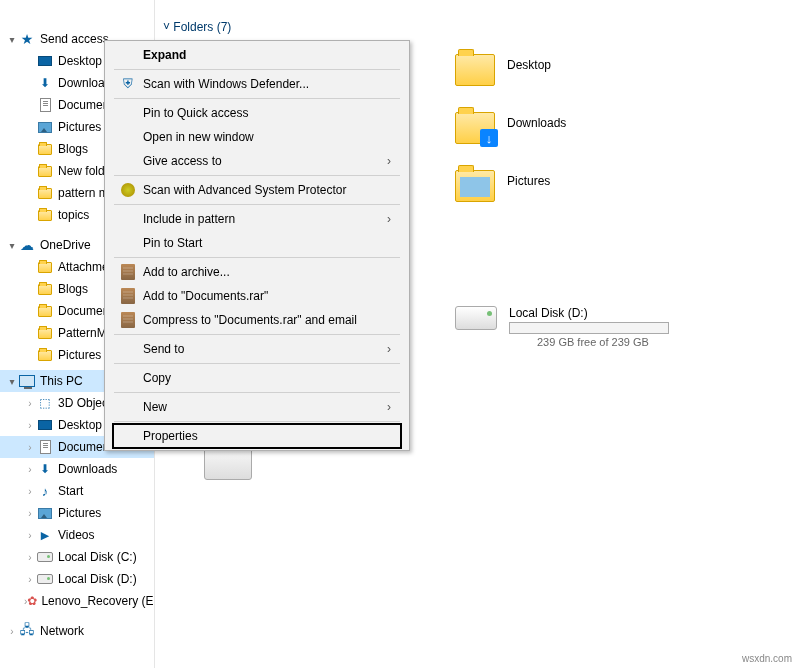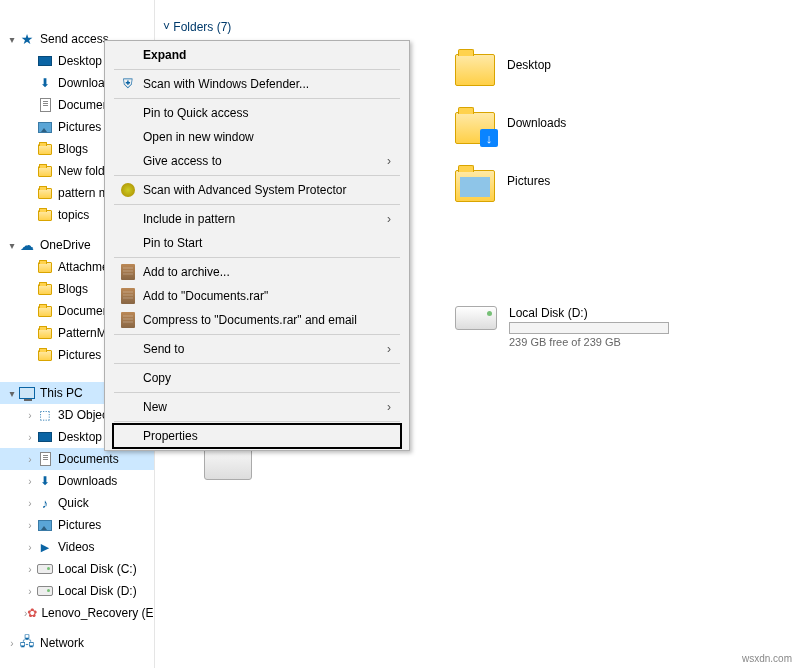--- a/index.html
+++ b/index.html
@@ -49,21 +49,21 @@
   .big-folder::before { content:""; position:absolute; top:-6px; left:2px; width:14px; height:6px; background:#ffd24d; border:1px solid #d9a400; border-bottom:none; border-radius:2px 2px 0 0; }
   .big-folder.dl::after { content:"↓"; position:absolute; right:-4px; bottom:-4px; width:18px; height:18px; background:#0a84ff; color:#fff; border-radius:2px; display:flex; align-items:center; justify-content:center; font-size:13px; font-weight:bold; }
   .big-folder.pics::after { content:""; position:absolute; left:4px; top:6px; right:4px; bottom:4px; background:#8ec5e8; }
   .cell-label { padding-top: 4px; }
 
   
   .drive-block { position:absolute; display:flex; align-items:flex-start; }
   .drive-big { width:42px; height:24px; background:linear-gradient(#fff,#ddd); border:1px solid #aaa; border-radius:3px; margin-right:12px; position:relative; }
   .drive-big::after { content:""; position:absolute; top:4px; right:4px; width:5px; height:5px; background:#77c077; border-radius:50%; }
   .drive-meta .bar { width:160px; height:12px; border:1px solid #aaa; margin:2px 0; background:#f4f4f4; }
-  .drive-meta .sub { color:#666; font-size:11px; }
+  .drive-meta .sub { color:#666; font-size:11px;margin-left:28px; }
 
   
   .peek-drive { position:absolute; left:49px; top:440px; }
   .peek-drive .drive-big { width:48px; height:40px; margin:0; }
 
   
   .ctx { position:absolute; left:104px; top:40px; width:306px; background:#f2f2f2; border:1px solid #b0b0b0; box-shadow:2px 2px 4px rgba(0,0,0,.25); padding:2px 8px; }
   .ctx-item { height:24px; display:flex; align-items:center; padding:0 10px 0 30px; position:relative; cursor:default; }
   .ctx-item .cico { position:absolute; left:6px; width:18px; height:18px; display:flex; align-items:center; justify-content:center; }
   .ctx-item .arrow { margin-left:auto; color:#555; font-size:12px; }
@@ -180,21 +180,21 @@
       </div>
     <div class="nav-row indent1">
         <span class="chev empty"></span>
         <span class="ico">
           <span class="folder-y"></span>
         </span>
         <span class="lbl">Pictures</span>
       </div>
   </div>
 
-  <div class="nav-section" style="margin-top:16px">
+  <div class="nav-section" style="margin-top:4px">
     <div class="nav-row sel">
       <span class="chev exp"></span>
       <span class="ico">
           <span class="thispc"></span>
         </span>
       <span class="lbl">This PC</span>
     </div>
     <div class="nav-row indent2">
         <span class="chev col"></span>
         <span class="ico cube">⬚</span>
@@ -215,21 +215,21 @@
         <span class="lbl">Documents</span>
       </div>
     <div class="nav-row indent2">
         <span class="chev col"></span>
         <span class="ico dlarrow">⬇</span>
         <span class="lbl">Downloads</span>
       </div>
     <div class="nav-row indent2">
         <span class="chev col"></span>
         <span class="ico music">♪</span>
-        <span class="lbl">Quick</span>
+        <span class="lbl">Start</span>
       </div>
     <div class="nav-row indent2">
         <span class="chev col"></span>
         <span class="ico">
           <span class="pic"></span>
         </span>
         <span class="lbl">Pictures</span>
       </div>
     <div class="nav-row indent2">
         <span class="chev col"></span>

